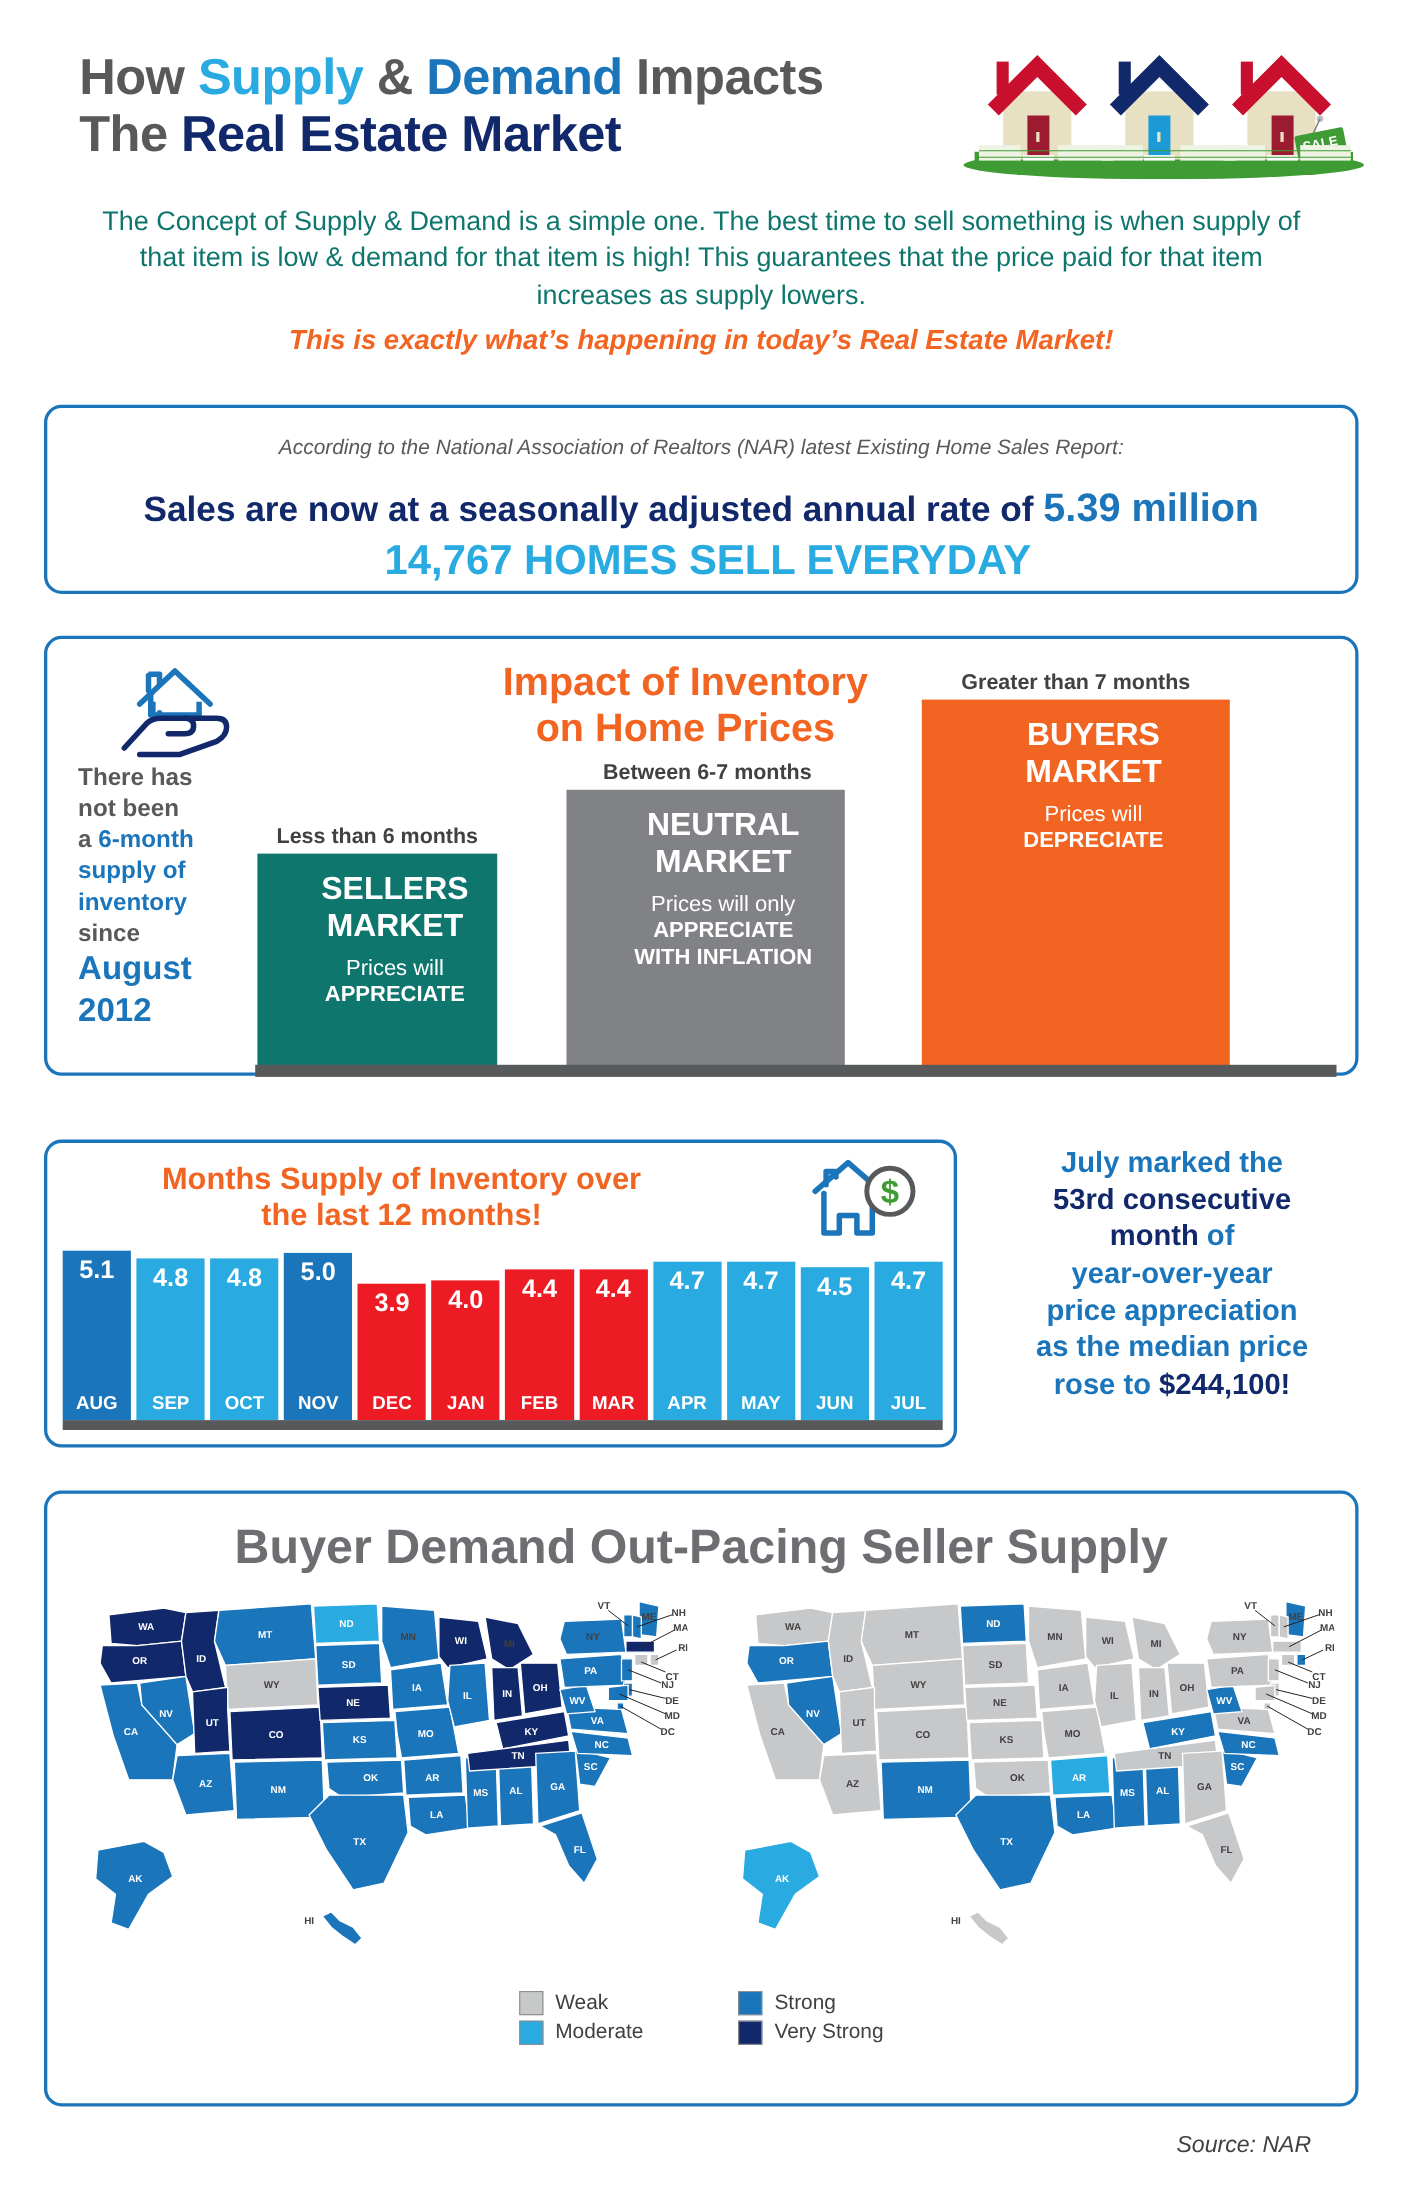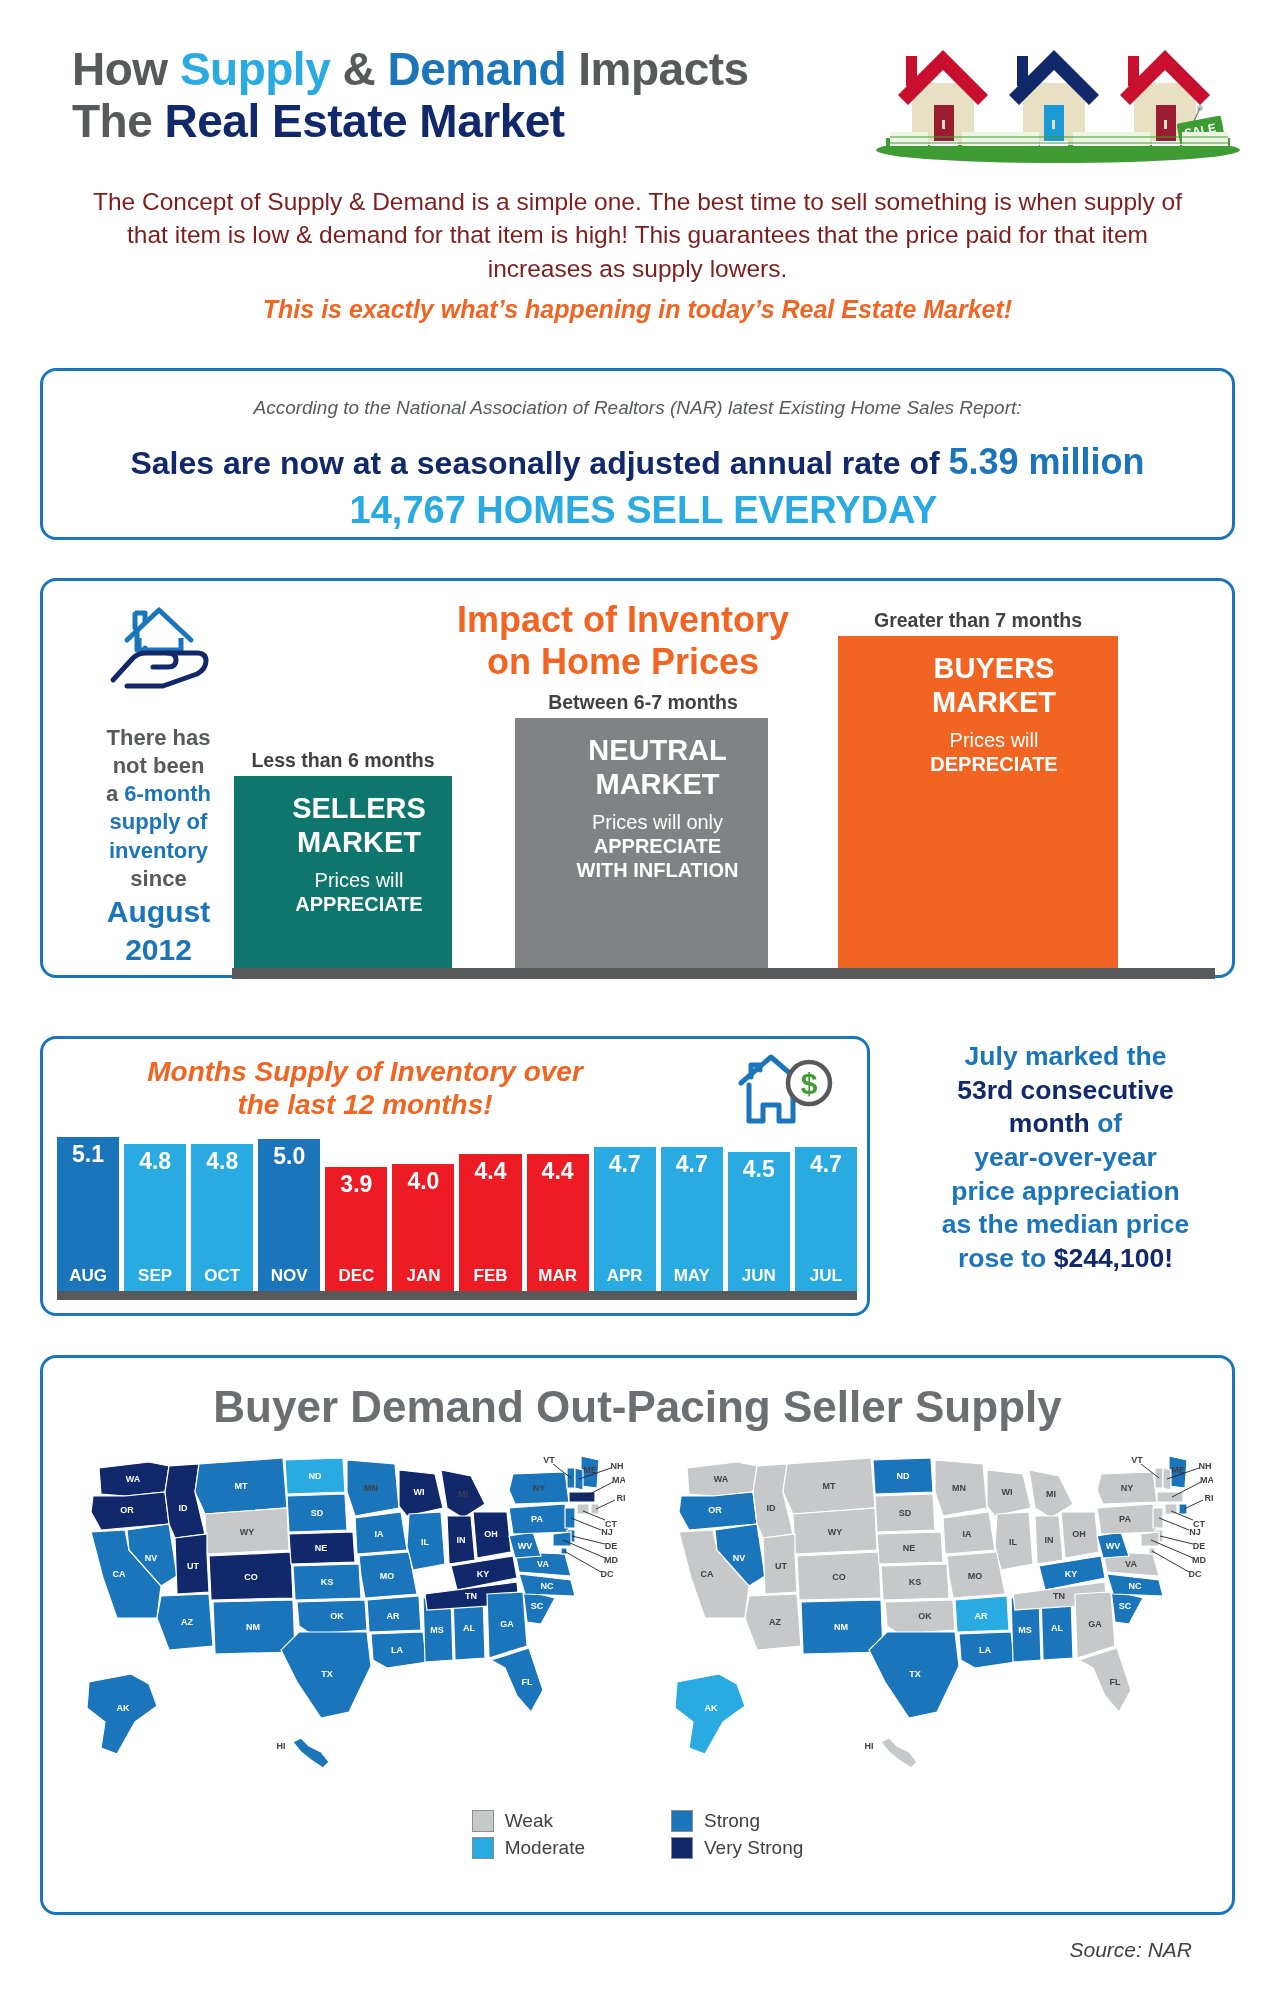--- a/index.html
+++ b/index.html
@@ -16,59 +16,59 @@
   .title { position: absolute; left: 72px; top: 44px; font-size: 46px; font-weight: bold;
            line-height: 1.12; letter-spacing: -0.5px; color: #58595b; white-space: nowrap; }
   .t-supply { color: #29abe2; }
   .t-amp { color: #58595b; }
   .t-demand { color: #1b75bb; }
   .t-res { color: #11286b; }
 
   .houses { position: absolute; left: 868px; top: 28px; width: 380px; height: 135px; }
 
   .intro { position: absolute; left: 75px; top: 185px; width: 1125px; text-align: center;
-           font-size: 24.5px; line-height: 1.36; color: #7f1d1d; }
+           font-size: 24.5px; line-height: 1.36; color: #0f766e; }
   .tagline { position: absolute; left: 75px; top: 295px; width: 1125px; text-align: center;
              font-size: 25px; font-weight: bold; font-style: italic; color: #f26422; }
 
   
   .card { position: absolute; border: 3px solid #1b75bb; border-radius: 16px; background: #fff; }
 
   
   #nar-card { left: 40px; top: 368px; width: 1195px; height: 172px; }
   .nar-line1 { position: absolute; left: 0; top: 26px; width: 100%; text-align: center;
                font-size: 19px; font-style: italic; color: #58595b; }
   .nar-line2 { position: absolute; left: 0; top: 70px; width: 100%; text-align: center;
                font-size: 32px; font-weight: bold; color: #11286b; }
   .nar-hl { color: #1b75bb; font-size: 36px; }
   .nar-line3 { position: absolute; left: 0; top: 118px; width: 100%; text-align: center;
                font-size: 38px; font-weight: bold; color: #29abe2; padding-left: 12px; }
 
   
   #impact-card { left: 40px; top: 578px; width: 1195px; height: 400px; overflow: hidden; }
   #hand-icon { position: absolute; left: 62px; top: 17px; }
-  .hand-text { position: absolute; left: 28px; top: 112px; width: 175px; text-align: center;
-               font-size: 22px; font-weight: bold; line-height: 1.28; color: #58595b; margin-top: 31px; }
+  .hand-text { position: absolute; left: 28px; top: 112px; width: 175px; text-align: left;
+               font-size: 22px; font-weight: bold; line-height: 1.28; color: #58595b; }
   .hand-blue { color: #1b75bb; }
   .hand-big { font-size: 30px; color: #1b75bb; }
   .impact-title { position: absolute; left: 300px; top: 18px; width: 560px; text-align: center;
                   font-size: 36px; font-weight: bold; line-height: 1.16; color: #f26422; }
   .seg-cap { position: absolute; font-size: 19.5px; font-weight: bold; color: #414042;
              text-align: center; }
   .seg { position: absolute; color: #fff; text-align: center; padding-top: 16px; padding-left: 32px; }
   .seg-h { font-size: 29px; font-weight: bold; line-height: 1.17; }
   .seg-s { font-size: 20px; line-height: 1.2; margin-top: 8px; }
   .seg-b { font-weight: bold; }
   .ground { position: absolute; left: 232px; top: 968px; width: 983px; height: 11px;
             background: #58595b; }
 
   
   #chart-card { left: 40px; top: 1036px; width: 830px; height: 280px; overflow: hidden; }
   .chart-title { position: absolute; left: 22px; top: 16px; width: 600px; text-align: center;
-                 font-size: 28px; font-weight: bold; line-height: 1.18; color: #f26422; font-style: italic; }
+                 font-size: 28px; font-weight: bold; line-height: 1.18; color: #f26422; }
   #money-icon { position: absolute; left: 690px; top: 12px; }
   .bars { position: absolute; left: 14px; top: 98px; width: 800px; height: 154px;
           display: flex; align-items: flex-end; gap: 5px; }
   .bar { position: relative; flex: 1; color: #fff; }
   .bar-val { position: absolute; left: 0; width: 100%; top: 4px; text-align: center;
              font-size: 23px; font-weight: bold; }
   .bar-lab { position: absolute; left: 0; width: 100%; bottom: 5px; text-align: center;
              font-size: 17px; font-weight: bold; }
   .chart-base { position: absolute; left: 14px; top: 252px; width: 800px; height: 9px;
                 background: #58595b; }

